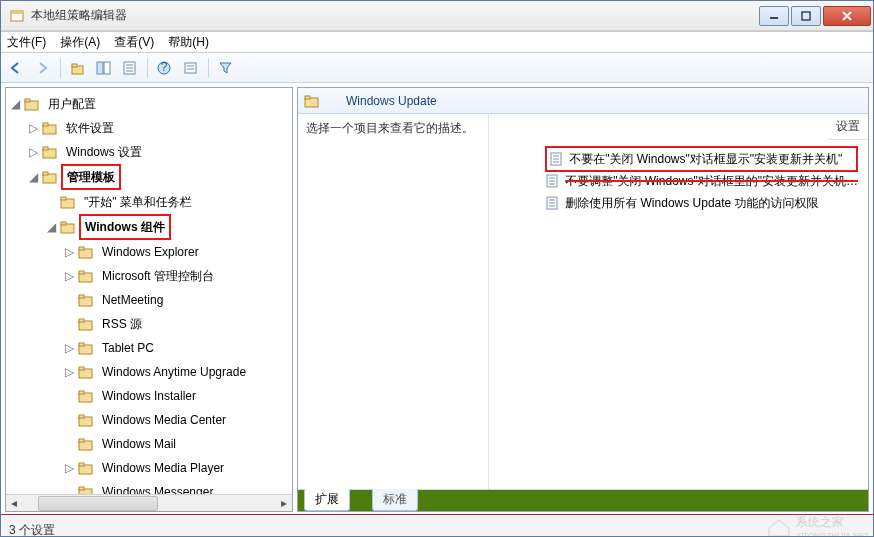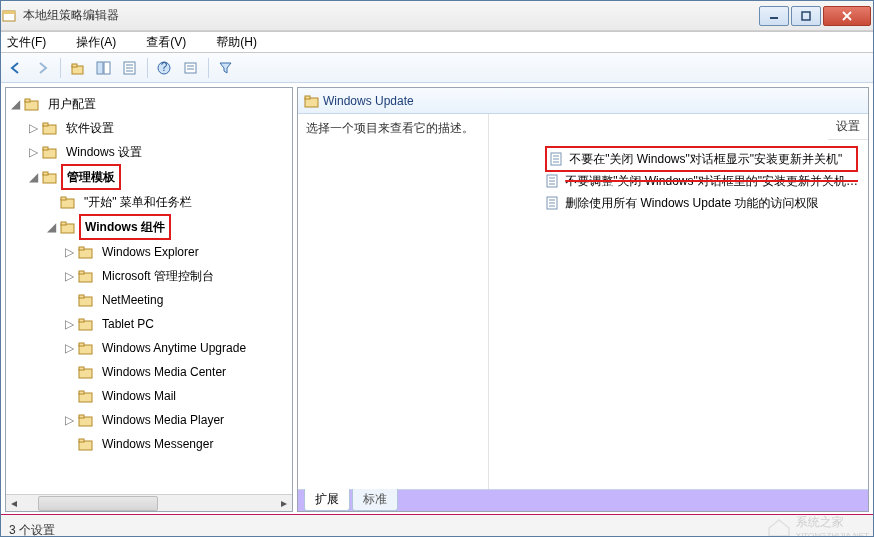--- a/index.html
+++ b/index.html
@@ -1,28 +1,28 @@
 <!DOCTYPE html>
 <html><head>
 <meta charset="utf-8">
 <style>
 * { margin: 0; padding: 0; box-sizing: border-box; font-family: "Microsoft YaHei", "SimSun", Tahoma, sans-serif; font-size: 12px; }
 body { background: #fff; width: 874px; height: 537px; overflow: hidden; border: 1px solid #5a7ca0; }
 
 
-.titlebar { height: 30px; background: linear-gradient(#f6f6f6,#eaeaea); display: flex; align-items: center; border-bottom: 1px solid #d0d0d0; }
+.titlebar { height: 30px; background: linear-gradient(#f6f6f6,#eaeaea); display: flex; align-items: center; padding-left: 8px; border-bottom: 1px solid #d0d0d0; }
 .titlebar .app-icon { width: 16px; height: 16px; margin-right: 6px; display:inline-flex; align-items:center; justify-content:center; }
 .titlebar .title { color: #333; }
 .win-buttons { margin-left: auto; display: flex; gap: 2px; padding-right: 2px; }
 .win-btn { width: 30px; height: 20px; display: flex; align-items: center; justify-content: center; border: 1px solid #6a8cb0; border-radius: 2px; background: linear-gradient(#e8f0fa,#cfe0f2); }
 .win-btn.close { background: linear-gradient(#e67a6a,#c84b37); border-color:#a53a2a; color:#fff; width:48px; }
 .win-btn svg { display:block; }
 
 
-.menubar { height: 22px; background:#fff; border-top:1px solid #c9c9c9; border-bottom:1px solid #c9c9c9; display:flex; align-items:center; padding: 0 6px; gap: 30px; }
+.menubar { height: 22px; background:#fff; border-top:1px solid #c9c9c9; border-bottom:1px solid #c9c9c9; display:flex; align-items:center; padding: 0 6px; gap: 14px; }
 .menubar .item { color:#000; }
 
 
 .toolbar { height: 30px; background: linear-gradient(#fafcff,#eef4fb); border-bottom:1px solid #c6d6e8; display:flex; align-items:center; padding:0 4px; gap:2px; }
 .tool-btn { width: 24px; height: 24px; display:flex; align-items:center; justify-content:center; border:1px solid transparent; border-radius:3px; }
 .tool-sep { width:1px; height:20px; background:#c6d6e8; margin:0 3px; }
 
 
 .main { display:flex; height: calc(537px - 30px - 22px - 30px - 22px - 2px); }
 .left-pane { width: 288px; border:1px solid #9aa5b1; margin:4px 2px 2px 4px; display:flex; flex-direction:column; overflow:hidden; }
@@ -42,36 +42,36 @@
 
 .folder-ico, .folder-open-ico { width:16px; height:14px; }
 
 
 .hscroll { height:17px; background:#f0f0f0; border-top:1px solid #d0d0d0; display:flex; align-items:center; }
 .hscroll .thumb { height:15px; background:linear-gradient(#e8e8e8,#d6d6d6); border:1px solid #bcbcbc; border-radius:2px; margin-left:16px; }
 .hscroll .arrow { width:16px; height:15px; display:flex; align-items:center; justify-content:center; color:#555; }
 .hscroll .spacer { flex:1; }
 
 
-.panel-head { height: 26px; background:linear-gradient(#f7fbff,#e9f2fc); border-bottom:1px solid #c6d6e8; display:flex; align-items:center; padding: 0 6px; gap:3px; }
+.panel-head { height: 26px; background:linear-gradient(#f7fbff,#e9f2fc); border-bottom:1px solid #c6d6e8; display:flex; align-items:center; padding: 0 6px; gap:26px; }
 .panel-head .txt { color:#20407a; }
 
 
 .right-body { display:flex; flex:1; overflow:hidden; }
 .desc-col { width:190px; padding:6px 8px; color:#333; }
 .settings-col { flex:1; border-left:1px solid #e3e3e3; display:flex; flex-direction:column;align-items:flex-end; }
 .settings-head { padding:4px 8px; color:#333; border-bottom:1px solid #e3e3e3; }
 .settings-list { padding: 8px 10px; }
 .settings-list .sitem { display:flex; align-items:center; gap:6px; line-height:22px; white-space:nowrap; overflow:hidden; text-overflow:ellipsis; }
 .settings-list .hi { border:2px solid #e01b1b; padding:0 2px; margin:-2px 0; }
 .settings-list .strike { text-decoration: line-through; text-decoration-color:#e01b1b; text-decoration-thickness:2px; }
 .doc-ico { width:14px; height:14px; display:inline-flex; align-items:center; justify-content:center; }
 
 
-.tabs { height:22px; display:flex; align-items:flex-end; border-top:1px solid #c6d6e8; background:#c4b5fd; padding-left:6px; }
+.tabs { height:22px; display:flex; align-items:flex-end; border-top:1px solid #c6d6e8; background:#4d7c0f; padding-left:6px;gap:20px; }
 .tab { border:1px solid #b0c4dc; border-top:none; background:#fff; padding:2px 10px; margin-right:2px; border-radius:0 0 3px 3px; }
 .tab.inactive { background:#eef4fb; color:#555; }
 
 
 .statusbar { height:24px; border-top:1px solid #be185d; background:#f4f4f4; display:flex; align-items:center; padding:15px 8px; color:#333; position:relative; }
 .watermark { position:absolute; right:4px; bottom:5px; opacity:.35; display:flex; align-items:center; gap:4px; color:#888; font-size:11px; }
 
 </style>
 </head>
 <body>
@@ -256,36 +256,56 @@
                             <span class="twisty empty"></span>
                             <svg class="folder-ico" width="16" height="14">
                               <rect x="1" y="4" width="13" height="9" fill="#f5dd9a" stroke="#b38a2a"></rect>
                               <rect x="1" y="2" width="5" height="3" fill="#f5dd9a" stroke="#b38a2a"></rect>
                             </svg>
                             <span class="label">NetMeeting</span>
                           </div>
                         </li>
                         <li>
                           <div class="row">
+                            <span class="twisty empty"></span>
+                            <svg class="folder-ico" width="16" height="14">
+                              <rect x="1" y="4" width="13" height="9" fill="#f5dd9a" stroke="#b38a2a"></rect>
+                              <rect x="1" y="2" width="5" height="3" fill="#f5dd9a" stroke="#b38a2a"></rect>
+                            </svg>
+                            <span class="label">RSS 源</span>
+                          </div>
+                        </li>
+                        <li>
+                          <div class="row">
                             <span class="twisty">▷</span>
                             <svg class="folder-ico" width="16" height="14">
                               <rect x="1" y="4" width="13" height="9" fill="#f5dd9a" stroke="#b38a2a"></rect>
                               <rect x="1" y="2" width="5" height="3" fill="#f5dd9a" stroke="#b38a2a"></rect>
                             </svg>
                             <span class="label">Tablet PC</span>
                           </div>
                         </li>
                         <li>
                           <div class="row">
                             <span class="twisty">▷</span>
                             <svg class="folder-ico" width="16" height="14">
                               <rect x="1" y="4" width="13" height="9" fill="#f5dd9a" stroke="#b38a2a"></rect>
                               <rect x="1" y="2" width="5" height="3" fill="#f5dd9a" stroke="#b38a2a"></rect>
                             </svg>
                             <span class="label">Windows Anytime Upgrade</span>
+                          </div>
+                        </li>
+                        <li>
+                          <div class="row">
+                            <span class="twisty empty"></span>
+                            <svg class="folder-ico" width="16" height="14">
+                              <rect x="1" y="4" width="13" height="9" fill="#f5dd9a" stroke="#b38a2a"></rect>
+                              <rect x="1" y="2" width="5" height="3" fill="#f5dd9a" stroke="#b38a2a"></rect>
+                            </svg>
+                            <span class="label">Windows Installer</span>
                           </div>
                         </li>
                         <li>
                           <div class="row">
                             <span class="twisty empty"></span>
                             <svg class="folder-ico" width="16" height="14">
                               <rect x="1" y="4" width="13" height="9" fill="#f5dd9a" stroke="#b38a2a"></rect>
                               <rect x="1" y="2" width="5" height="3" fill="#f5dd9a" stroke="#b38a2a"></rect>
                             </svg>
                             <span class="label">Windows Media Center</span>

